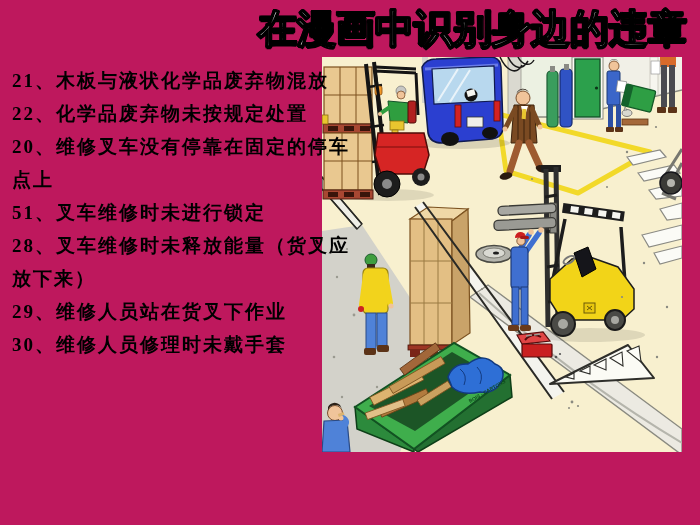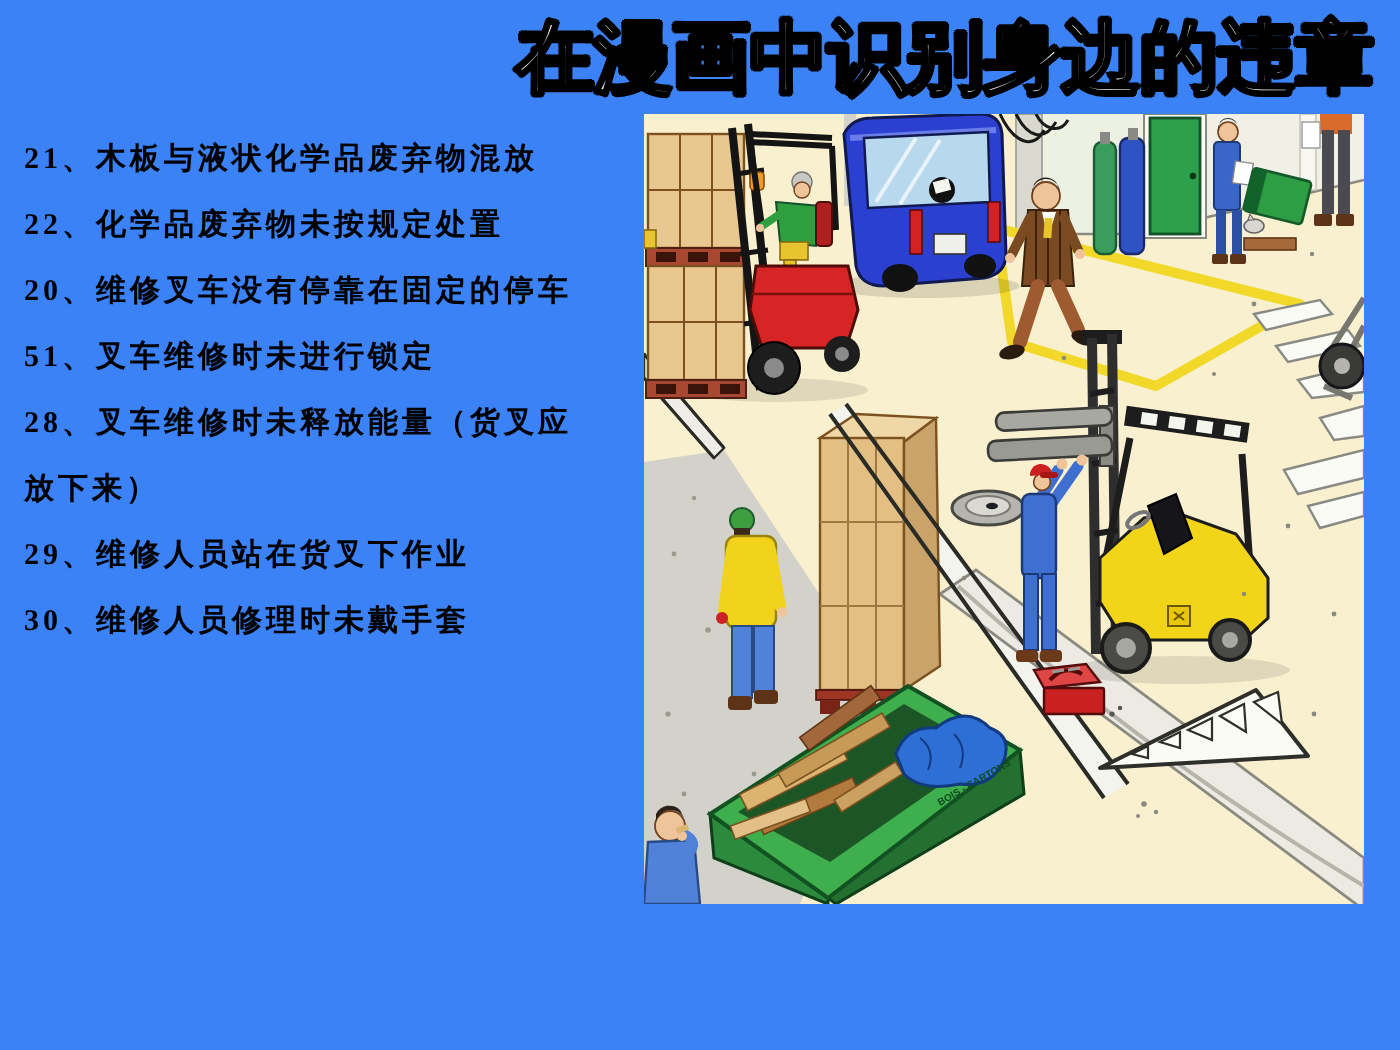--- a/index.html
+++ b/index.html
@@ -1,44 +1,45 @@
 <!DOCTYPE html>
 <html><head>
 <meta charset="utf-8">
 <style>
   html,body{margin:0;padding:0;background:#ffffff;}
   body{width:700px;height:525px;overflow:hidden;font-family:"Liberation Serif",serif;}
-  .slide{position:relative;width:700px;height:525px;background:#3b82f6;}
+  .slide{position:relative;width:700px;height:525px;background:#be185d;}
   .title{
     position:absolute;top:2px;right:13px;
     font-size:39px;font-weight:700;letter-spacing:0px;white-space:nowrap;
     color:#ffffff;
     -webkit-text-stroke:1.5px #000;
     text-shadow:1.5px 0 #000,-1.5px 0 #000,0 1.5px #000,0 -1.5px #000,
                 1px 1px #000,-1px -1px #000,1px -1px #000,-1px 1px #000;
   }
   .list{position:absolute;left:12px;top:64px;z-index:2;}
   .list .line{
-    height:33px;line-height:33px;font-size:15px;font-weight:700;
+    height:33px;line-height:33px;font-size:19px;font-weight:700;
     letter-spacing:2px;white-space:nowrap;color:#000;
   }
   .cartoon{position:absolute;left:322px;top:57px;width:360px;height:395px;z-index:1;}
   svg{display:block;}
 </style>
 </head>
 <body>
 
 <div class="slide">
 
   <div class="title">在漫画中识别身边的违章</div>
 
   <div class="list">
     <div class="line">21、木板与液状化学品废弃物混放</div>
     <div class="line">22、化学品废弃物未按规定处置</div>
     <div class="line">20、维修叉车没有停靠在固定的停车</div>
+    <div class="line">点上</div>
     <div class="line">51、叉车维修时未进行锁定</div>
     <div class="line">28、叉车维修时未释放能量（货叉应</div>
     <div class="line">放下来）</div>
     <div class="line">29、维修人员站在货叉下作业</div>
     <div class="line">30、维修人员修理时未戴手套</div>
   </div>
 
   <div class="cartoon">
   <svg width="360" height="395" viewBox="0 0 360 395" xmlns="http://www.w3.org/2000/svg">
 

